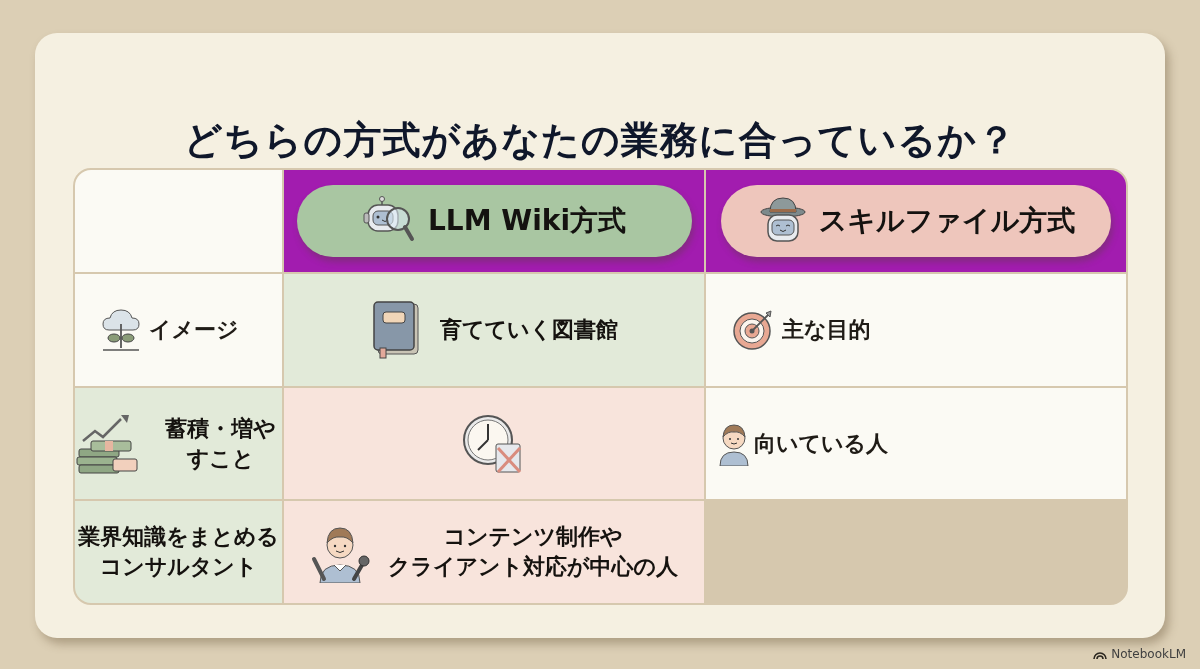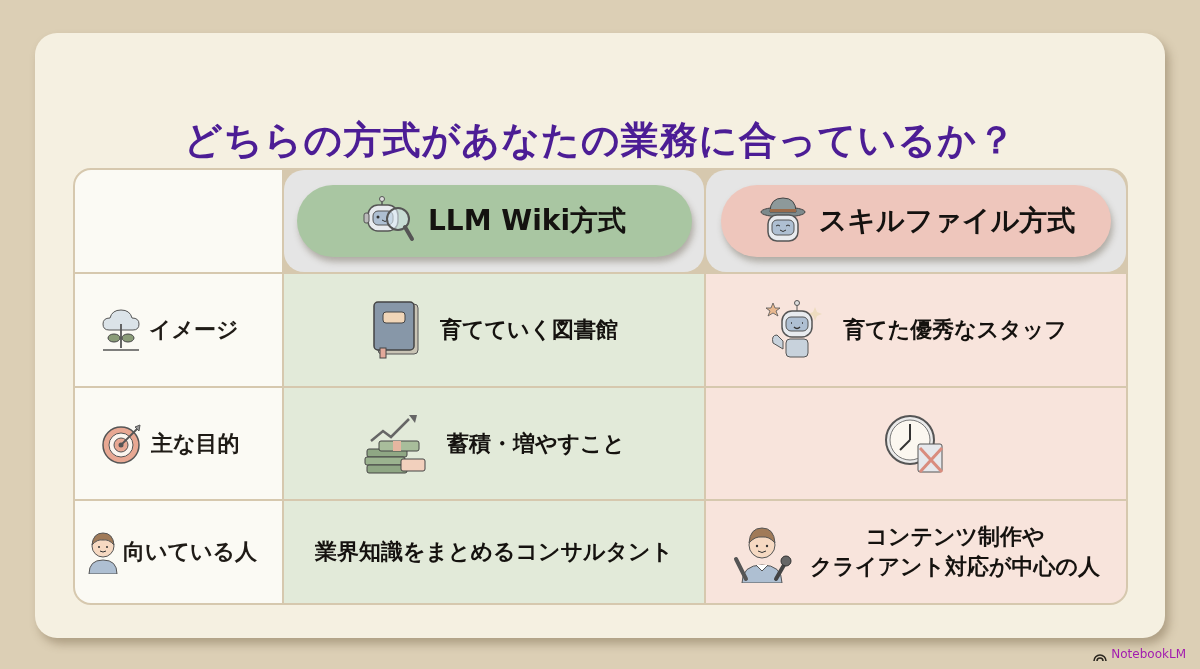--- a/index.html
+++ b/index.html
@@ -12,50 +12,50 @@
   }
   .card {
     position: absolute; left: 35px; top: 33px; width: 1130px; height: 605px;
     background: #f5f0e1;
     border-radius: 22px;
     box-shadow: 4px 6px 10px rgba(90,70,40,0.35);
   }
   .title {
     position: absolute; left: 0; right: 0; top: 82px;
     text-align: center; font-size: 38px; font-weight: bold; letter-spacing: 1px;
-    color: #4c1d95;
+    color: #0f172a;
   }
   .table {
     position: absolute; left: 73px; top: 168px; width: 1055px; height: 437px;
     border: 2px solid #d6c8ae; border-radius: 18px; overflow: hidden;
     display: grid;
     grid-template-columns: 207px 420px 1fr;
     grid-template-rows: 102px 112px 111px 1fr;
     background: #d6c8ae;
     gap: 2px;
   }
   .cell { display: flex; align-items: center; justify-content: center; position: relative; }
   .c-label { background: #fbfaf4; justify-content: flex-start; padding-left: 26px; }
-  .c-head { background: #e5e5e5; border-radius: 20px; }
+  .c-head { background: #a21caf; }
   .c-green { background: #e2ead9; }
   .c-pink { background: #f8e4dc; }
   .pill {
     height: 72px; border-radius: 36px; display: flex; align-items: center; justify-content: center;
     gap: 10px; font-size: 28px; font-weight: bold; color: #141210;
     box-shadow: 2px 5px 6px rgba(80,70,50,0.35);
   }
   .pill-green { width: 395px; background: #a9c6a2; }
   .pill-pink { width: 390px; background: #eec6bc; }
   .label-text { font-size: 22px; font-weight: bold; margin-left: 8px; color: #1f1b16; }
   .content { display: flex; align-items: center; gap: 18px; justify-content: flex-end; }
   .content-text { font-size: 22px; font-weight: bold; text-align: center; line-height: 1.35; color: #15120f; }
   .icon { display: inline-flex; align-items: center; justify-content: center; flex-shrink: 0; }
   .brand {
-    position: absolute; right: 14px; bottom: 8px; font-size: 12px; color: #a21caf;
-    display: flex; align-items: flex-end; gap: 4px;
+    position: absolute; right: 14px; bottom: 8px; font-size: 12px; color: #404040;
+    display: flex; align-items: center; gap: 4px;
   }
 </style>
 </head>
 <body>
 
 <div class="card">
   <div class="title">どちらの方式があなたの業務に合っているか？</div>
 </div>
 
 <div class="table">
@@ -111,38 +111,20 @@
     <div class="content">
       <span class="icon">
         <svg width="52" height="60" viewBox="0 0 52 60">
           <rect x="8" y="4" width="40" height="50" rx="4" fill="#c9c4b5" stroke="#555"></rect>
           <rect x="4" y="2" width="40" height="48" rx="4" fill="#8797a8" stroke="#444" stroke-width="1.5"></rect>
           <rect x="13" y="12" width="22" height="11" rx="3" fill="#f1d6b8" stroke="#444"></rect>
           <rect x="10" y="48" width="6" height="10" fill="#e2a99a" stroke="#444"></rect>
         </svg>
       </span>
       <span class="content-text">育てていく図書館</span>
-    </div>
-  </div>
-  <div class="cell c-pink">
-    <div class="content">
-      <span class="icon">
-        <svg width="60" height="62" viewBox="0 0 60 62">
-          <polygon points="8,4 10,9 15,9 11,12 13,17 8,14 3,17 5,12 1,9 6,9" fill="#e9b88f" stroke="#555" stroke-width="0.8"></polygon>
-          <path d="M50 8 l2 5 l5 2 l-5 2 l-2 5 l-2 -5 l-5 -2 l5 -2 z" fill="#eedcc0"></path>
-          <line x1="32" y1="4" x2="32" y2="12" stroke="#555"></line>
-          <circle cx="32" cy="4" r="2.5" fill="#ddd" stroke="#555"></circle>
-          <rect x="17" y="12" width="30" height="26" rx="10" fill="#e8ebef" stroke="#555" stroke-width="1.5"></rect>
-          <rect x="21" y="18" width="22" height="14" rx="5" fill="#aebfd2" stroke="#555"></rect>
-          <path d="M26 24 h1 M37 24 h1 M29 28 q3 3 6 0" stroke="#333" fill="none" stroke-width="1.5"></path>
-          <rect x="21" y="40" width="22" height="18" rx="4" fill="#c8d2dc" stroke="#555"></rect>
-          <path d="M8 44 q-2 -8 4 -8 l6 6 v8 z" fill="#c8d2dc" stroke="#555"></path>
-        </svg>
-      </span>
-      <span class="content-text">育てた優秀なスタッフ</span>
     </div>
   </div>
 
   <div class="cell c-label">
     <span class="icon">
       <svg width="42" height="42" viewBox="0 0 42 42">
         <circle cx="20" cy="22" r="18" fill="#e8a893" stroke="#555" stroke-width="1.5"></circle>
         <circle cx="20" cy="22" r="12" fill="#fbf5ee" stroke="#555"></circle>
         <circle cx="20" cy="22" r="7" fill="#e8a893" stroke="#555"></circle>
         <circle cx="20" cy="22" r="2.5" fill="#555"></circle>

